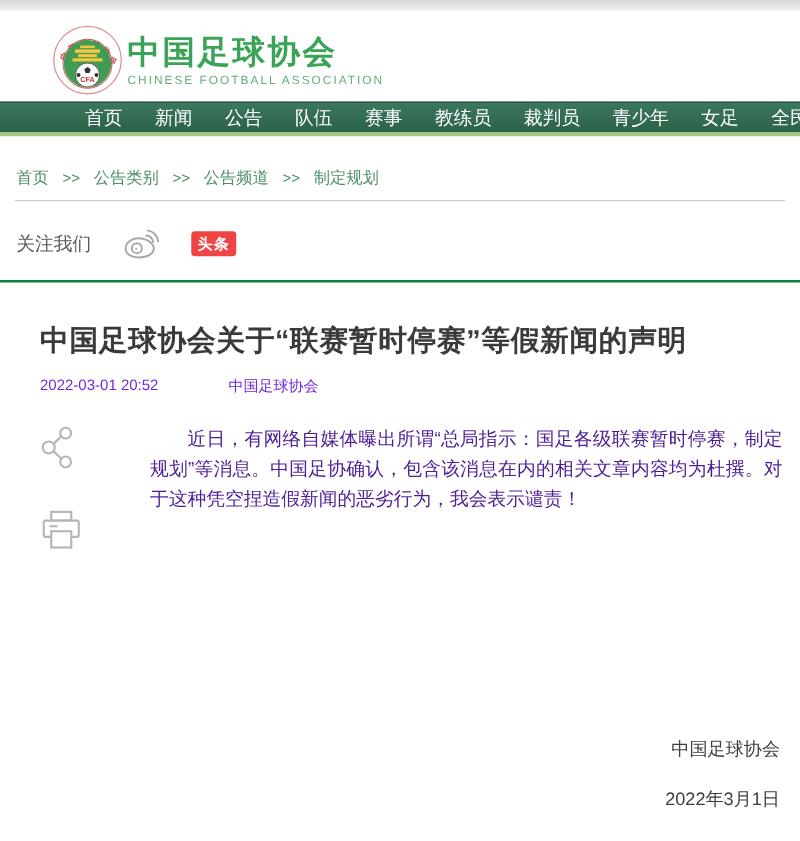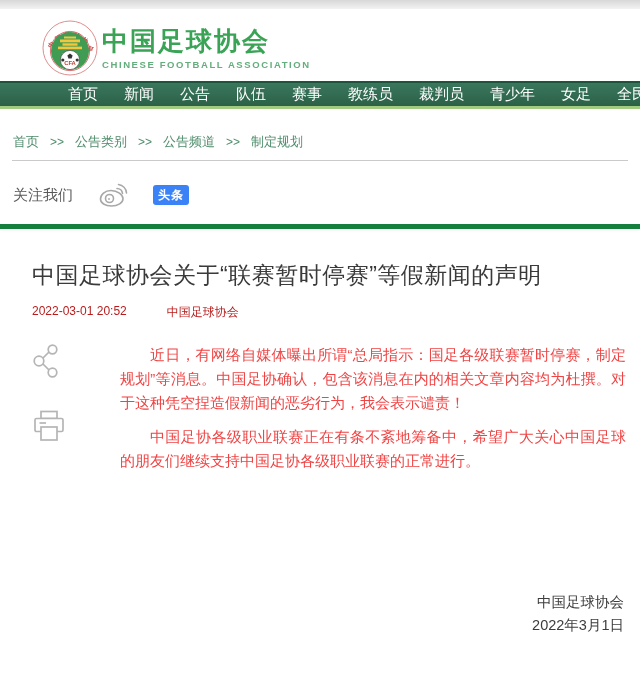--- a/index.html
+++ b/index.html
@@ -7,61 +7,61 @@
     position:relative;width:640px;height:673px;overflow:hidden;background:#ffffff;
     font-family:"Liberation Sans",sans-serif;
   }
   
   .top-strip{height:9px;background:linear-gradient(180deg,#d7d7d7,#f3f3f3);}
   
   .header{position:relative;height:72px;background:#fff;}
   .logo-badge{position:absolute;left:42px;top:11px;width:56px;height:56px;cursor:pointer;}
   .brand{position:absolute;left:102px;top:18px;}
   .brand-cn{font-size:26px;font-weight:bold;color:#3aa356;letter-spacing:2px;line-height:28px;}
-  .brand-en{font-size:9.5px;font-weight:bold;color:#64ad7c;letter-spacing:1.6px;margin-top:4px;}
+  .brand-en{font-size:9.5px;font-weight:normal;color:#64ad7c;letter-spacing:1.6px;margin-top:4px;}
   
   .navbar{
     height:23px;border-top:2px solid #1f543c;
     background:linear-gradient(180deg,#3a775d 0%,#2b6147 100%);
     display:flex;align-items:center;gap:26px;padding-left:68px;
     white-space:nowrap;overflow:hidden;
   }
   .nav-item{color:#ffffff;font-size:15px;cursor:pointer;flex:0 0 auto;}
   .nav-underline{height:3px;background:#a2cb7f;}
   
   .breadcrumb{display:flex;align-items:center;gap:11px;padding:24px 0 0 13px;
     font-size:13px;color:#4e8c6b;}
   .crumb{cursor:pointer;}
   .crumb-sep{font-size:12px;color:#4e8c6b;}
   .breadcrumb-divider{margin:9px 12px 0 12px;border-bottom:1px solid #cacaca;}
   
   .follow-section{
     display:flex;align-items:center;gap:25px;padding:21px 0 16px 13px;
-    border-bottom:5px solid #15803d;box-shadow:0 2px 3px rgba(0,0,0,0.03);
+    border-bottom:2px solid #15803d;box-shadow:0 2px 3px rgba(0,0,0,0.03);
   }
   .follow-label{font-size:15px;color:#595959;}
   .weibo-wrap{width:30px;height:26px;cursor:pointer;}
   .toutiao-badge{
-    background:#3b82f6;color:#ffffff;font-size:12px;font-weight:bold;
+    background:#ef4444;color:#ffffff;font-size:12px;font-weight:bold;
     padding:3px 5px;border-radius:3px;letter-spacing:1px;cursor:pointer;line-height:14px;
   }
   
   .article{padding:0 14px 0 32px;}
   .article-title{
-    font-size:23px;font-weight:normal;color:#3a3a3a;margin:31px 0 0 0;
+    font-size:23px;font-weight:bold;color:#3a3a3a;margin:31px 0 0 0;
     letter-spacing:0.5px;line-height:30px;
   }
-  .article-meta{display:flex;gap:40px;margin-top:14px;font-size:12px;color:#b91c1c;}
+  .article-meta{display:flex;gap:56px;margin-top:14px;font-size:12px;color:#6d28d9;}
   .article-bodywrap{position:relative;margin-top:22px;min-height:180px;}
   .icon-rail{position:absolute;left:1px;top:0;width:32px;display:flex;flex-direction:column;gap:26px;}
   .rail-icon{cursor:pointer;}
-  .paragraphs{margin-left:88px;font-size:15px;line-height:24px;color:#ef4444;text-align:justify;}
+  .paragraphs{margin-left:88px;font-size:15px;line-height:24px;color:#4c1d95;text-align:justify;}
   .paragraphs p{text-indent:2em;margin:0 0 10px 0;}
   .signature-block{text-align:right;margin-top:70px;font-size:14.5px;color:#3d3d3d;padding-right:2px;}
-  .signature-date{margin-top:4px;}
+  .signature-date{margin-top:21px;}
 </style>
 </head>
 <body>
 
 <div class="page">
 
   <div class="top-strip"></div>
 
   <div class="header">
     <div class="logo-badge">
@@ -153,21 +153,20 @@
           <svg width="32" height="38" viewBox="0 0 32 38" fill="#ffffff" stroke="#b5b5b5" stroke-width="1.7">
             <rect x="8" y="2.5" width="16" height="7"></rect>
             <rect x="2" y="9.5" width="28" height="13" rx="1.5"></rect>
             <line x1="6.5" y1="14" x2="13" y2="14"></line>
             <rect x="8" y="18" width="16" height="13"></rect>
           </svg>
         </span>
       </div>
       <div class="paragraphs">
         <p>近日，有网络自媒体曝出所谓“总局指示：国足各级联赛暂时停赛，制定规划”等消息。中国足协确认，包含该消息在内的相关文章内容均为杜撰。对于这种凭空捏造假新闻的恶劣行为，我会表示谴责！</p>
-        <p>中国足协各级职业联赛正在有条不紊地筹备中，希望广大关心中国足球的朋友们继续支持中国足协各级职业联赛的正常进行。</p>
       </div>
     </div>
 
     <div class="signature-block">
       <div>中国足球协会</div>
       <div class="signature-date">2022年3月1日</div>
     </div>
   </div>
 
 </div>

